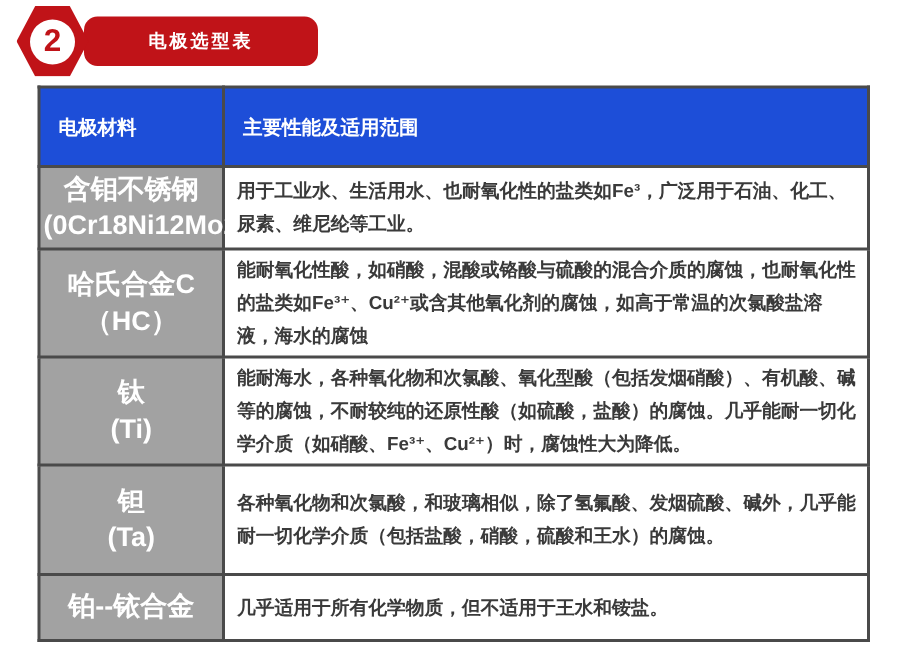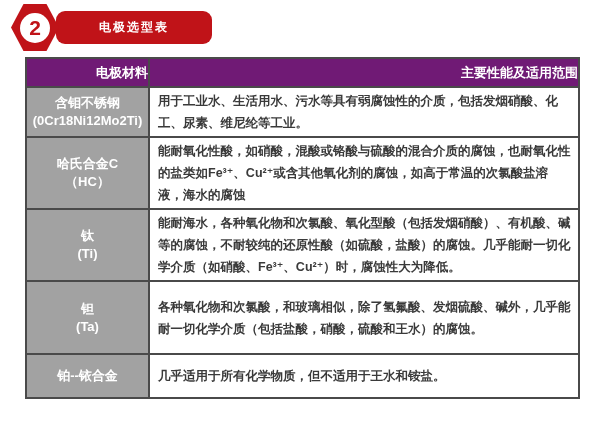--- a/index.html
+++ b/index.html
@@ -27,25 +27,25 @@
   }
   
   table.sel{
     position:absolute;left:25px;top:57px;width:553px;
     border-collapse:collapse;table-layout:fixed;
   }
   table.sel col.c1{width:123px;}
   table.sel col.c2{width:430px;}
   table.sel th,table.sel td{border:2px solid #4a4a4a;}
   table.sel th{
-    background:#701a75;color:#ffffff;font-size:13px;font-weight:bold;
-    height:27px;text-align:right;padding:0;
+    background:#1d4ed8;color:#ffffff;font-size:13px;font-weight:bold;
+    height:27px;text-align:left;padding:12px;
   }
   td.mat{
-    background:#a2a2a2;color:#ffffff;font-size:13px;font-weight:bold;
+    background:#a2a2a2;color:#ffffff;font-size:18px;font-weight:bold;
     text-align:center;vertical-align:middle;line-height:1.35;padding:2px;
   }
   td.desc{
     background:#ffffff;color:#3a3a3a;font-size:12.5px;font-weight:bold;
     text-align:left;vertical-align:middle;line-height:22px;padding:2px 7px 2px 8px;
   }
   .mat-sub:empty{display:none;}
   tbody tr:nth-child(1){height:49px;}
   tbody tr:nth-child(2){height:45px;}
   tbody tr:nth-child(3){height:60px;}
@@ -76,21 +76,21 @@
         <th>电极材料</th>
         <th>主要性能及适用范围</th>
       </tr>
     </thead>
     <tbody>
       <tr>
         <td class="mat">
           <div>含钼不锈钢</div>
           <div class="mat-sub">(0Cr18Ni12Mo2Ti)</div>
         </td>
-        <td class="desc">用于工业水、生活用水、污水等具有弱腐蚀性的介质，包括发烟硝酸、化工、尿素、维尼纶等工业。</td>
+        <td class="desc">用于工业水、生活用水、也耐氧化性的盐类如Fe³，广泛用于石油、化工、尿素、维尼纶等工业。</td>
       </tr>
       <tr>
         <td class="mat">
           <div>哈氏合金C</div>
           <div class="mat-sub">（HC）</div>
         </td>
         <td class="desc">能耐氧化性酸，如硝酸，混酸或铬酸与硫酸的混合介质的腐蚀，也耐氧化性的盐类如Fe³⁺、Cu²⁺或含其他氧化剂的腐蚀，如高于常温的次氯酸盐溶液，海水的腐蚀</td>
       </tr>
       <tr>
         <td class="mat">

